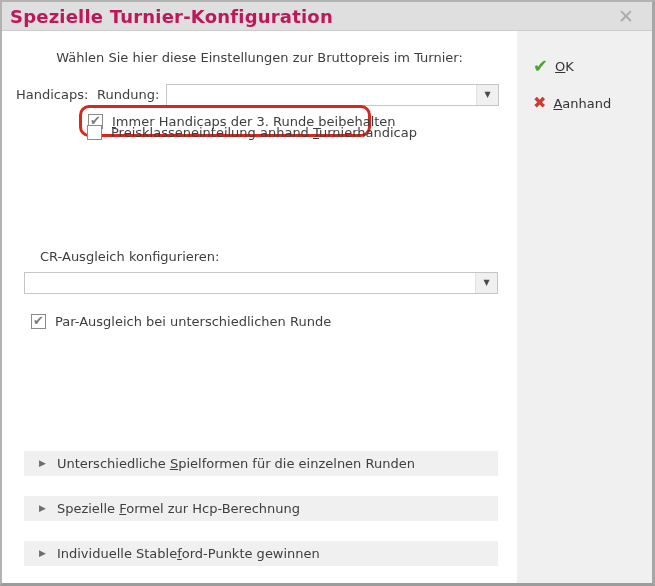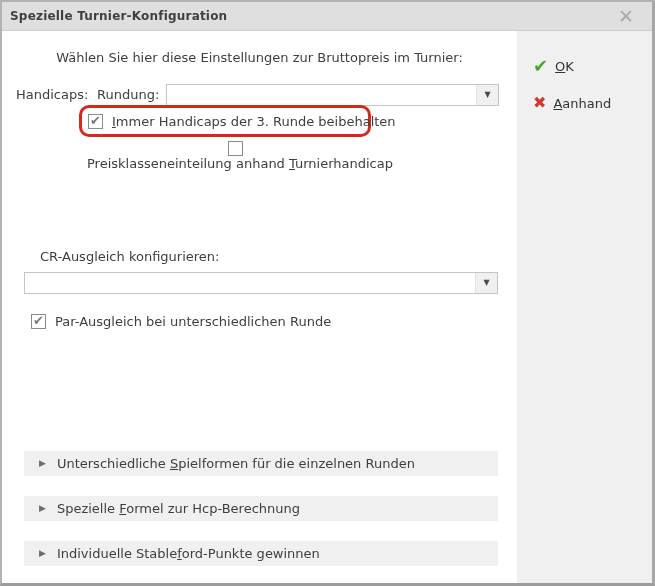--- a/index.html
+++ b/index.html
@@ -9,21 +9,21 @@
     position:relative; width:655px; height:586px; box-sizing:border-box;
     border:2px solid #b2b2b2; border-bottom:3px solid #9c9c9c; border-right:3px solid #a6a6a6;
     background:#ffffff; overflow:hidden;
   }
 
   
   .titlebar {
     height:28px; background:#dfdfdf; border-bottom:1px solid #cccccc;
     display:flex; align-items:center; padding:0 8px; box-sizing:content-box;
   }
-  .titlebar .title { font-size:12px; font-weight:bold; color:#404040; letter-spacing:.2px; }
+  .titlebar .title { font-size:18px; font-weight:bold; color:#be185d; letter-spacing:.2px; }
   .titlebar .close-btn {
     margin-left:auto; margin-right:6px; width:24px; height:24px;
     display:flex; align-items:center; justify-content:center; cursor:default;
   }
   .titlebar .close-btn span { font-size:19px; color:#aaaaaa; line-height:1; }
 
   
   .dlg-body { display:flex; height:552px; }
   .main { position:relative; width:515px; background:#ffffff; }
   .side { position:relative; flex:1; background:#f0f0f0; }
@@ -106,21 +106,21 @@
 
       <div class="highlight">
         <div class="cbrow-inline">
           <span class="checkbox">
               <span class="check">✔</span>
             </span>
           <span><span></span><span class="mn">I</span><span>mmer Handicaps der 3. Runde beibehalten</span></span>
         </div>
       </div>
 
-      <div class="cbrow" style="left:85px; top:110px;flex-direction:column;">
+      <div class="cbrow" style="left:85px; top:94px;">
         <span class="checkbox"></span>
         <span><span>Preisklasseneinteilung anhand </span><span class="mn">T</span><span>urnierhandicap</span></span>
       </div>
 
       <div class="lbl" style="left:38px; top:215px;">CR-Ausgleich konfigurieren:</div>
 
       <div class="combobox" style="left:22px; top:241px; width:474px;">
         <div class="value" style="padding-left:11px;">Bruttopreis je Geschlecht nur von einem Abschlag zu gewinnen (kein CR-Ausgleich)</div>
         <div class="arrow-btn">
           <span>▼</span>

